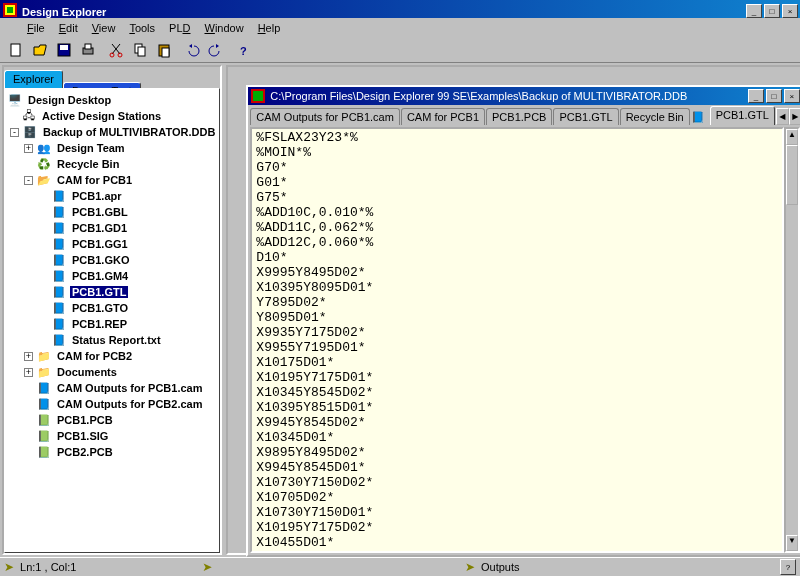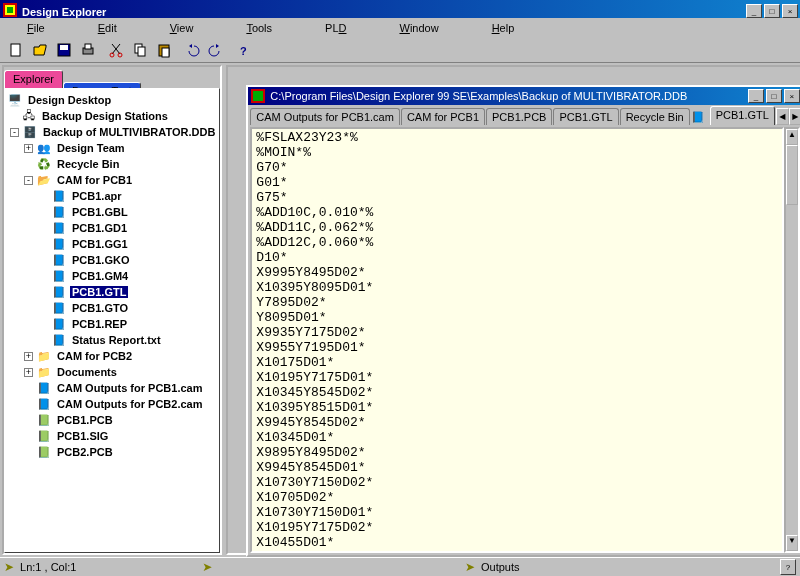--- a/index.html
+++ b/index.html
@@ -1,32 +1,32 @@
 <!DOCTYPE html>
 <html><head>
 <meta charset="utf-8">
 <style>
   * { box-sizing: border-box; font-family: "MS Sans Serif", "Microsoft Sans Serif", Tahoma, sans-serif; font-size: 11px; }
   html, body { margin: 0; padding: 0; width: 800px; height: 576px; overflow: hidden; background: #c0c0c0; }
   .titlebar { height: 18px; background: linear-gradient(to right,#000080,#1084d0); color: #fff; display: flex; align-items: flex-end; padding: 0 2px; }
   .titlebar .icon { width: 16px; height: 16px; margin-right: 4px; }
   .titlebar .title { flex: 1; font-weight: bold; }
   .winbtn { width: 16px; height: 14px; background: #c0c0c0; border: 1px solid #fff; border-right-color: #404040; border-bottom-color: #404040; margin-left: 2px; font-family: Marlett, Arial; font-size: 8px; display: flex; align-items: center; justify-content: center; color: #000; }
-  .menubar { height: 19px; background: #c0c0c0; display: flex; align-items: center; padding-left: 20px; gap: 39px; }
+  .menubar { height: 19px; background: #c0c0c0; display: flex; align-items: center; padding-left: 20px; }
   .menuitem { padding: 1px 7px; cursor: pointer; }
   .menuitem u { text-decoration: underline; }
   .toolbar { height: 26px; background: #c0c0c0; display: flex; align-items: center; padding: 0 4px; border-bottom: 1px solid #808080; }
   .toolbtn { width: 23px; height: 22px; display: flex; align-items: center; justify-content: center; margin-right: 1px; border:1px solid transparent;}
   .tooldiv { width: 4px; }
   .workspace { position: absolute; top: 63px; left: 0; right: 0; bottom: 19px; background: #c0c0c0; display: flex; }
   .panel-outer { border: 2px inset #fff; margin: 2px; background: #c0c0c0; position: relative; }
   .left-panel { width: 256px; display:flex; flex-direction:column; }
   .right-panel { flex: 1; display:flex; flex-direction:column; }
   .tabs-top { display: flex; height: 21px; padding-top:3px; }
-  .tab { padding: 2px 8px 0 8px; background: #ec4899; border: 1px solid #fff; border-right-color:#404040; border-bottom: none; border-radius: 3px 3px 0 0; margin-right: 0px; height: 18px; white-space: nowrap; cursor:pointer;}
+  .tab { padding: 2px 8px 0 8px; background: #0ea5e9; border: 1px solid #fff; border-right-color:#404040; border-bottom: none; border-radius: 3px 3px 0 0; margin-right: 0px; height: 18px; white-space: nowrap; cursor:pointer;}
   .tab.inactive { margin-top:12px; height:31px; background:#1d4ed8; }
   .tabbody { flex:1; border:1px solid #fff; border-top-color:#fff; border-left-color:#fff; border-right-color:#404040; border-bottom-color:#404040; background:#fff; overflow:auto; }
   .tree { padding: 3px 2px; background:#fff; height:100%; overflow:auto;}
   .tree-row { white-space: nowrap; display:flex; align-items:center; height:16px; }
   .exp { width:9px; height:9px; border:1px solid #808080; background:#fff; font-size:9px; line-height:7px; text-align:center; margin-right:3px; cursor:pointer; display:inline-block; color:#000;}
   .ticon { width:16px; height:16px; margin-right:3px; display:inline-flex; align-items:center; justify-content:center; font-size:11px;}
   .tlabel { padding:0 2px;font-weight:bold; }
   .tlabel.sel { background:#000080; color:#fff; }
   .mdi-child { flex:1; display:flex; flex-direction:column; margin:18px; border:2px outset #fff; }
   .mdi-title { height:18px; background:linear-gradient(to right,#000080,#1084d0); color:#fff; display:flex; align-items:center; padding:0 2px; }
@@ -145,21 +145,21 @@
       <div class="tab inactive">Browse Text</div>
     </div>
     <div class="tabbody">
       <div class="tree">
         <div class="tree-row">
             <span class="ticon">🖥️</span>
             <span class="tlabel">Design Desktop</span>
           </div>
         <div class="tree-row" style="padding-left:14px">
             <span class="ticon">🖧</span>
-            <span class="tlabel">Backup Design Stations</span>
+            <span class="tlabel">Active Design Stations</span>
           </div>
         <div class="tree-row" style="padding-left:3px">
             <span class="exp">-</span>
             <span class="ticon">🗄️</span>
             <span class="tlabel">Backup of MULTIVIBRATOR.DDB</span>
           </div>
         <div class="tree-row" style="padding-left:17px">
             <span class="exp">+</span>
             <span class="ticon">👥</span>
             <span class="tlabel">Design Team</span>

